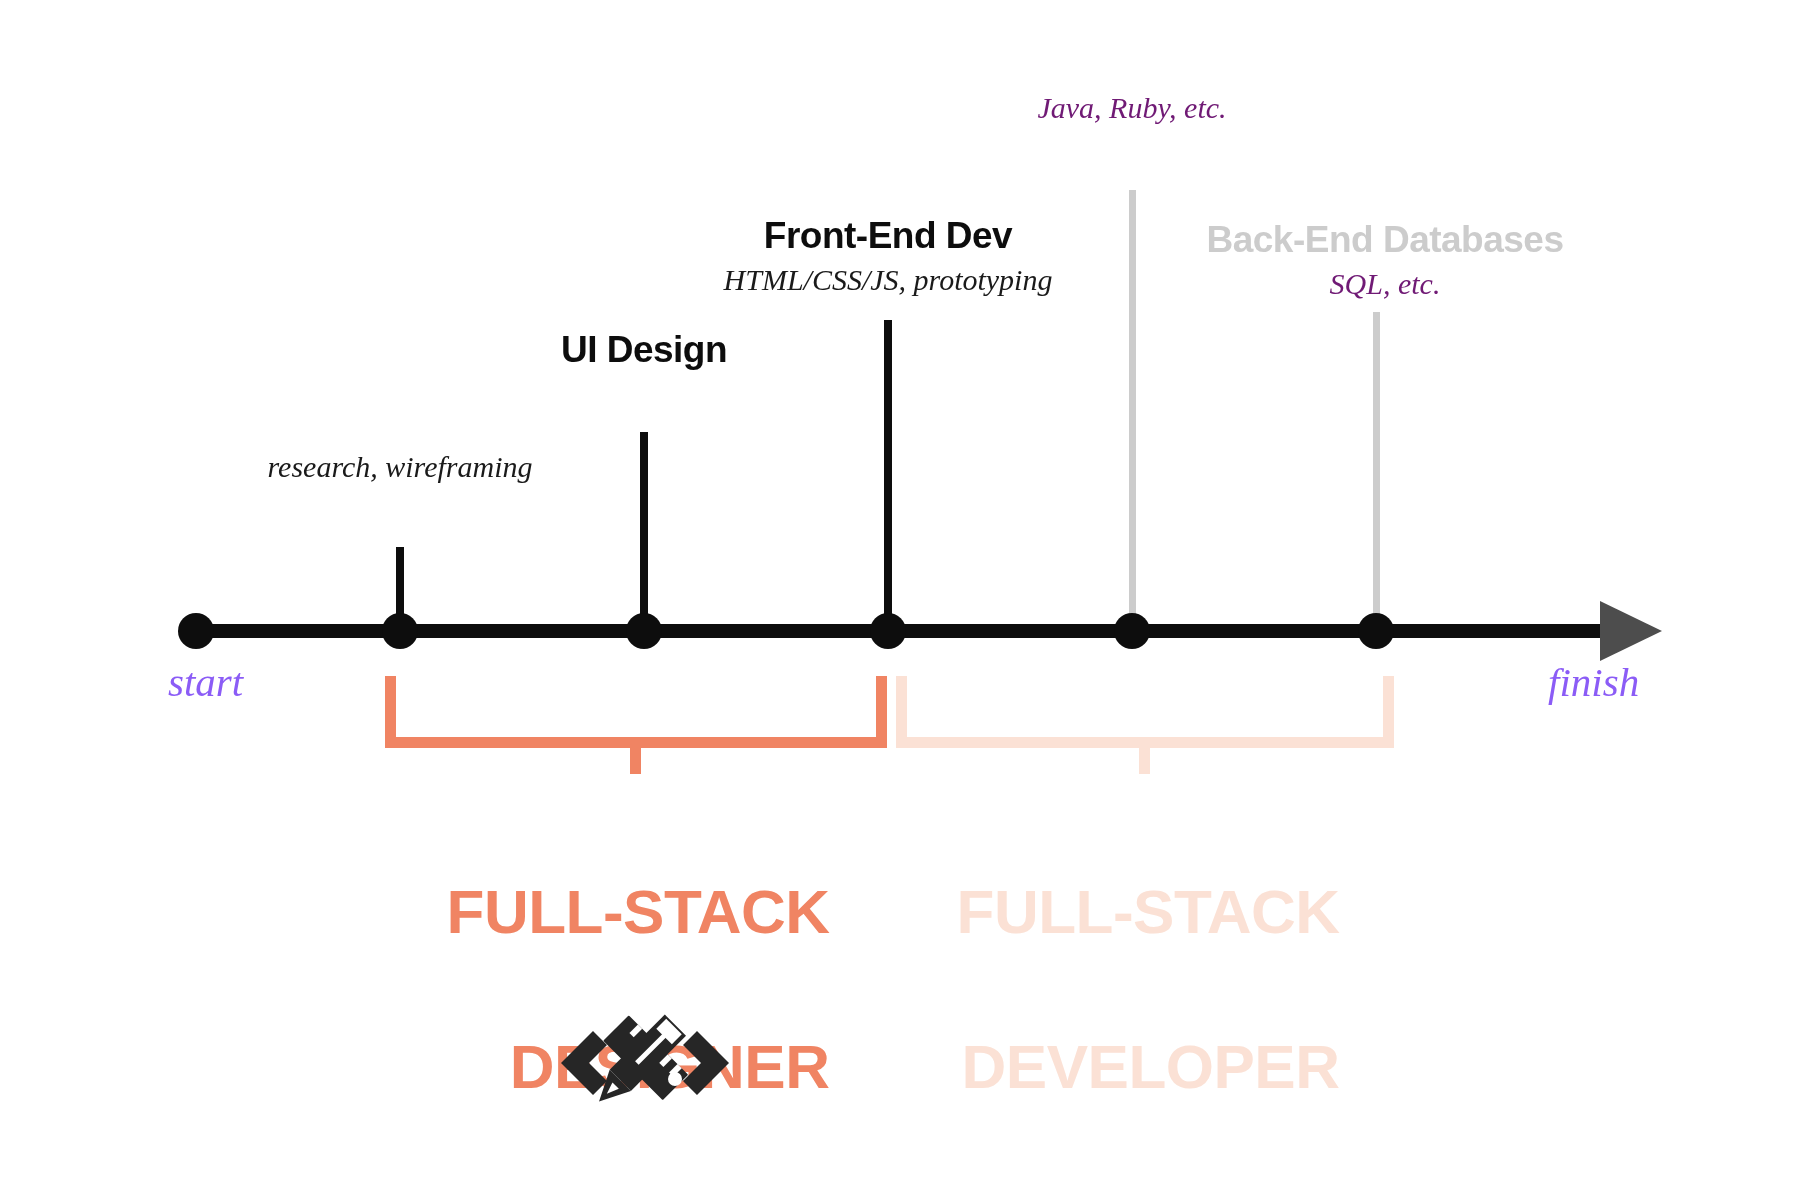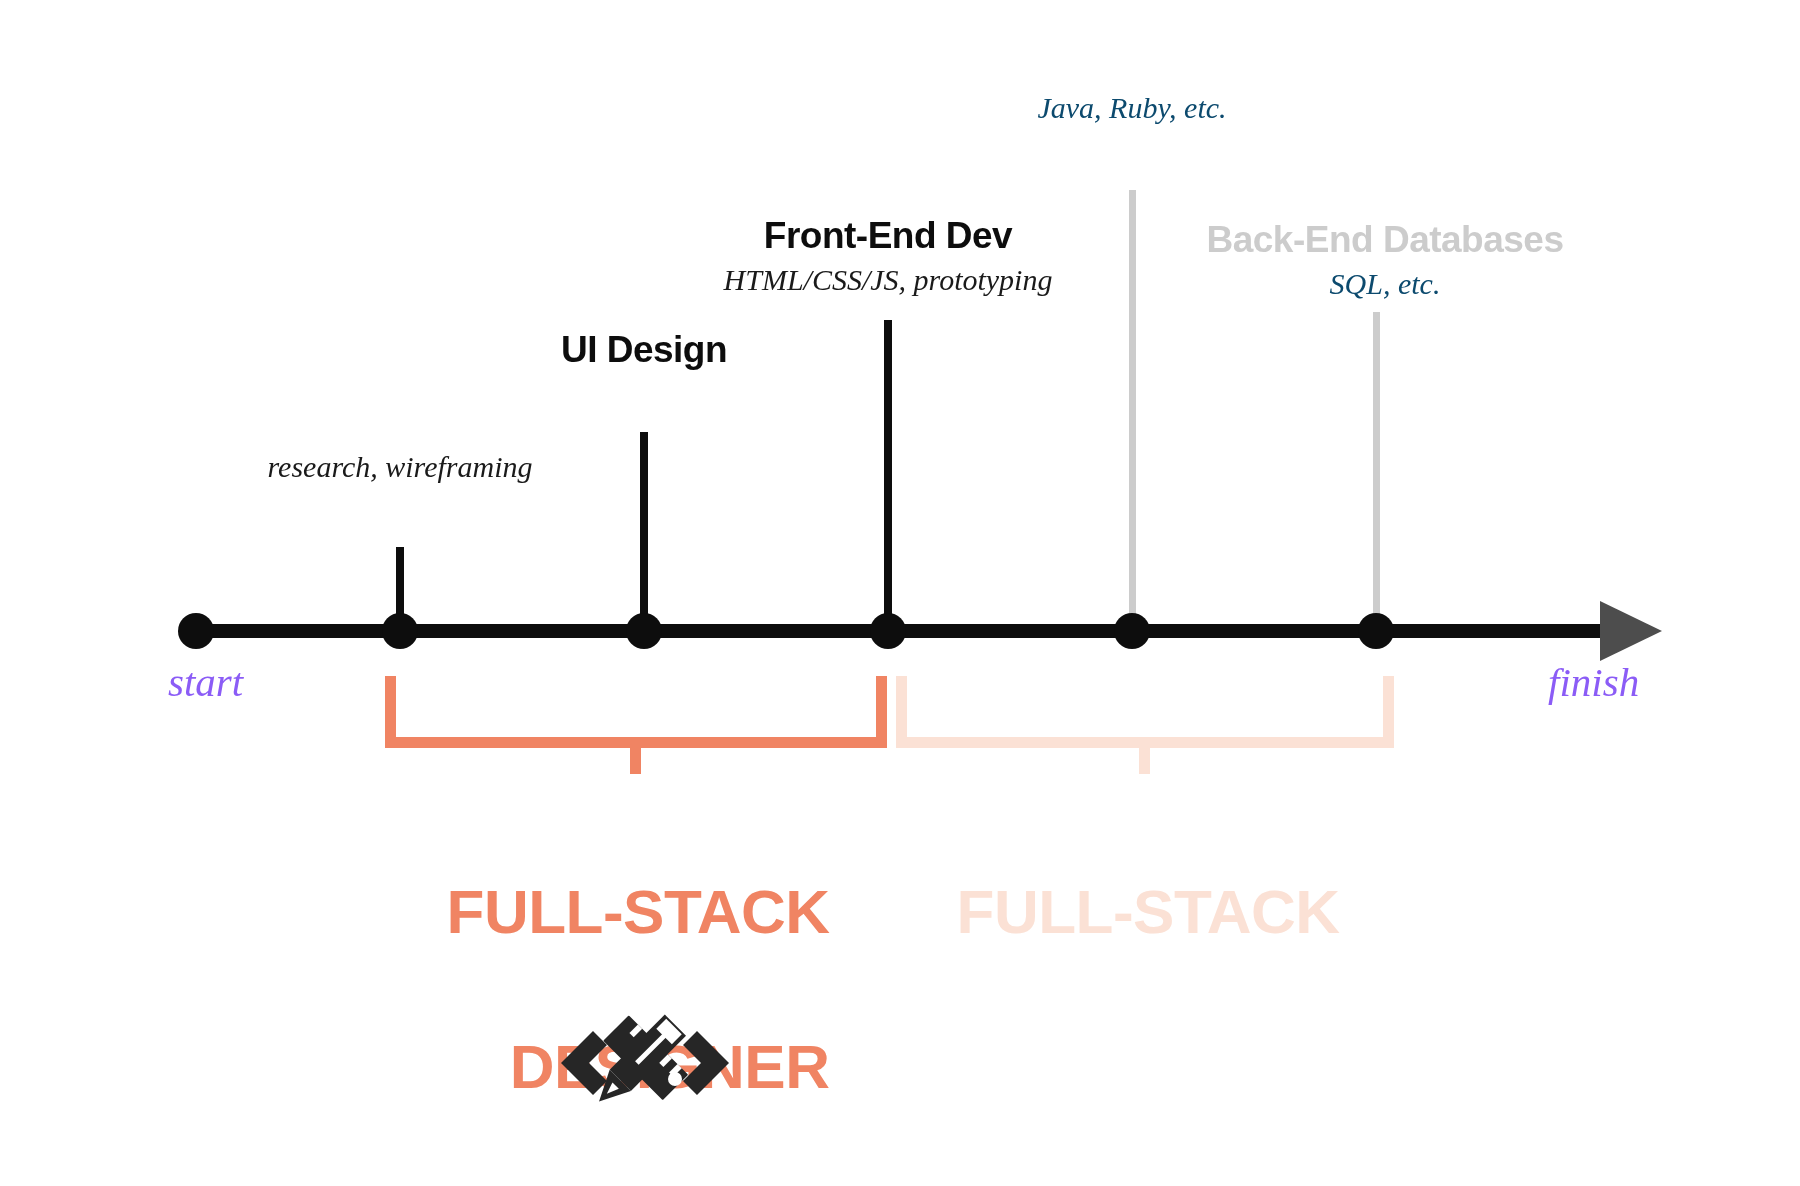--- a/index.html
+++ b/index.html
@@ -79,21 +79,21 @@
   }
   .m-sub {
     font-family: "Liberation Serif", serif;
     font-style: italic;
     font-size: 30px;
     color: #1a1a1a;
     line-height: 1.25;
     margin-top: 4px;
   }
   .milestone.muted .m-title { color: #cccccc; }
-  .milestone.muted .m-sub   { color: #0c4a6e; }
+  .milestone.muted .m-sub   { color: #701a75; }
 
   
   .endcap {
     position: absolute;
     font-family: "Liberation Serif", serif;
     font-style: italic;
     font-size: 41px;
     color: #8b5cf6;
     white-space: nowrap;
   }
@@ -200,20 +200,21 @@
     <div class="b-stem" style="left:243px;"></div>
   </div>
 
   <div class="group-title" style="left:638px; top:795px;">
     <div>FULL-STACK</div>
     <div>DESIGNER</div>
   </div>
 
   <div class="group-title faded" style="left:1148px; top:795px;">
     <div>FULL-STACK</div>
+    <div>DEVELOPER</div>
   </div>
 
   <div class="brand-icon">
     <svg width="180" height="120" viewBox="0 0 180 120" xmlns="http://www.w3.org/2000/svg">
       <g fill="#262626">
 
         <polygon points="38,36 52,50 34,68 52,86 38,100 6,68"></polygon>
 
         <polygon points="142,36 174,68 142,100 128,86 146,68 128,50"></polygon>
 

